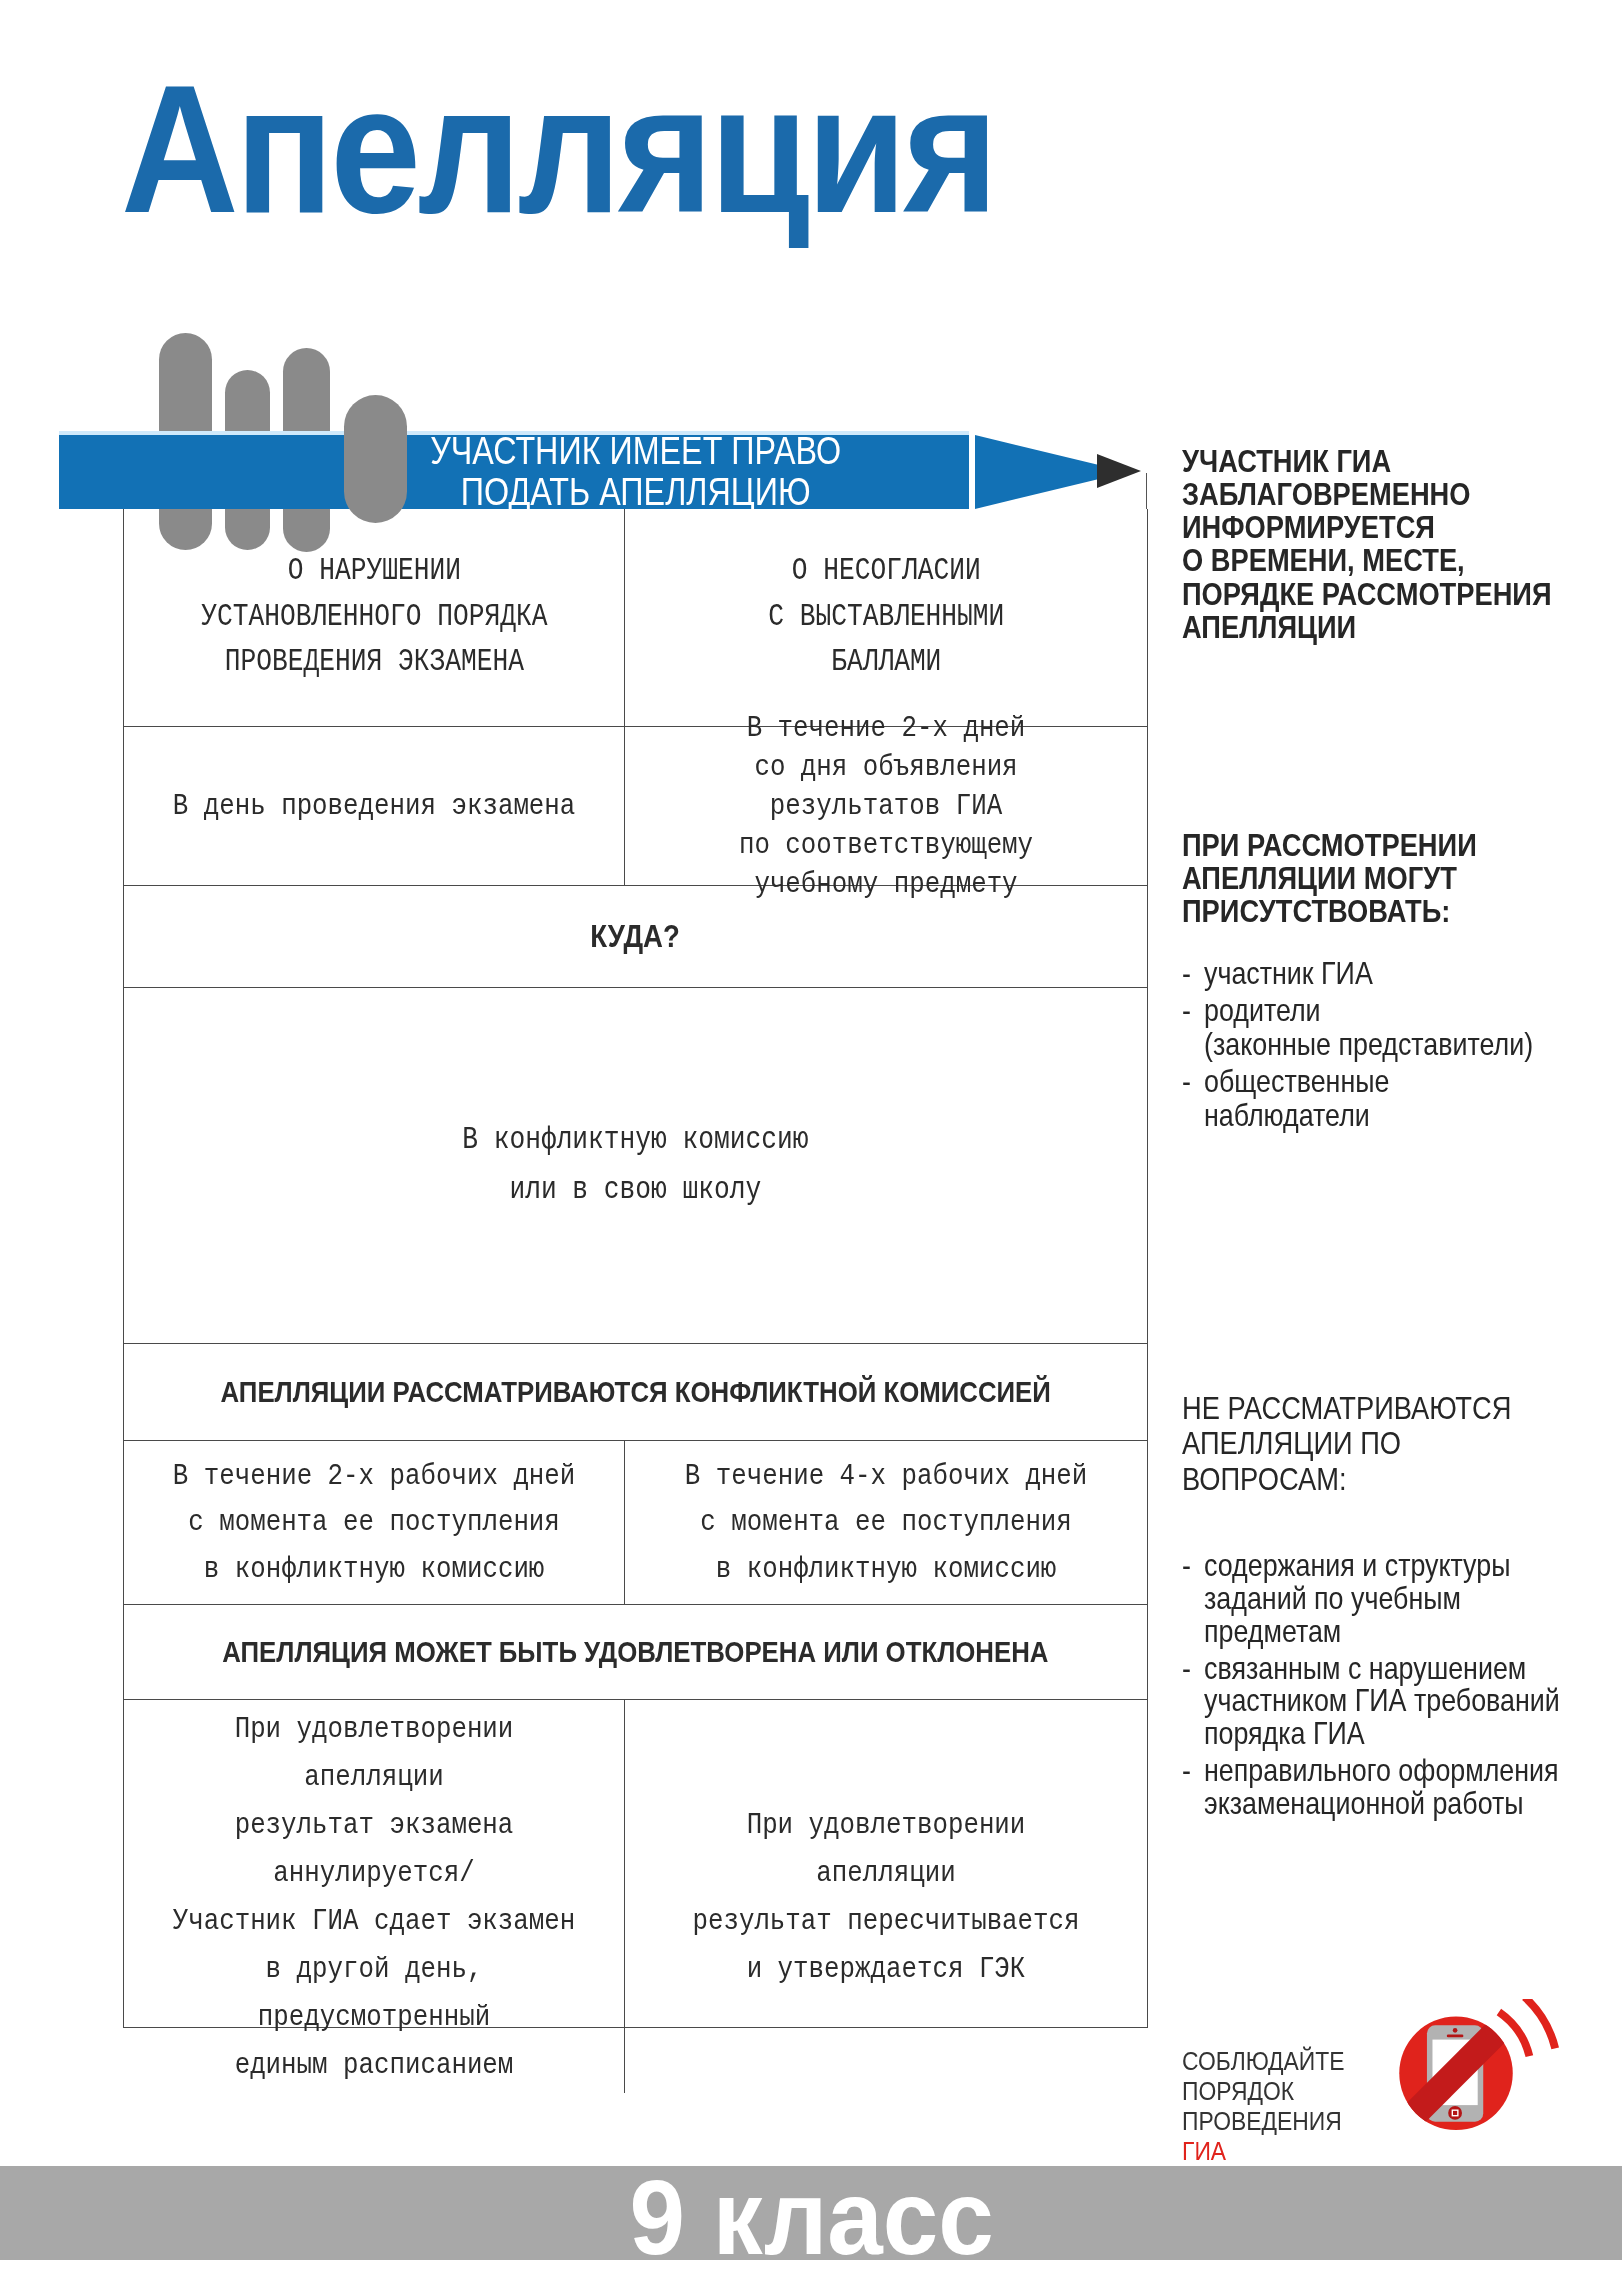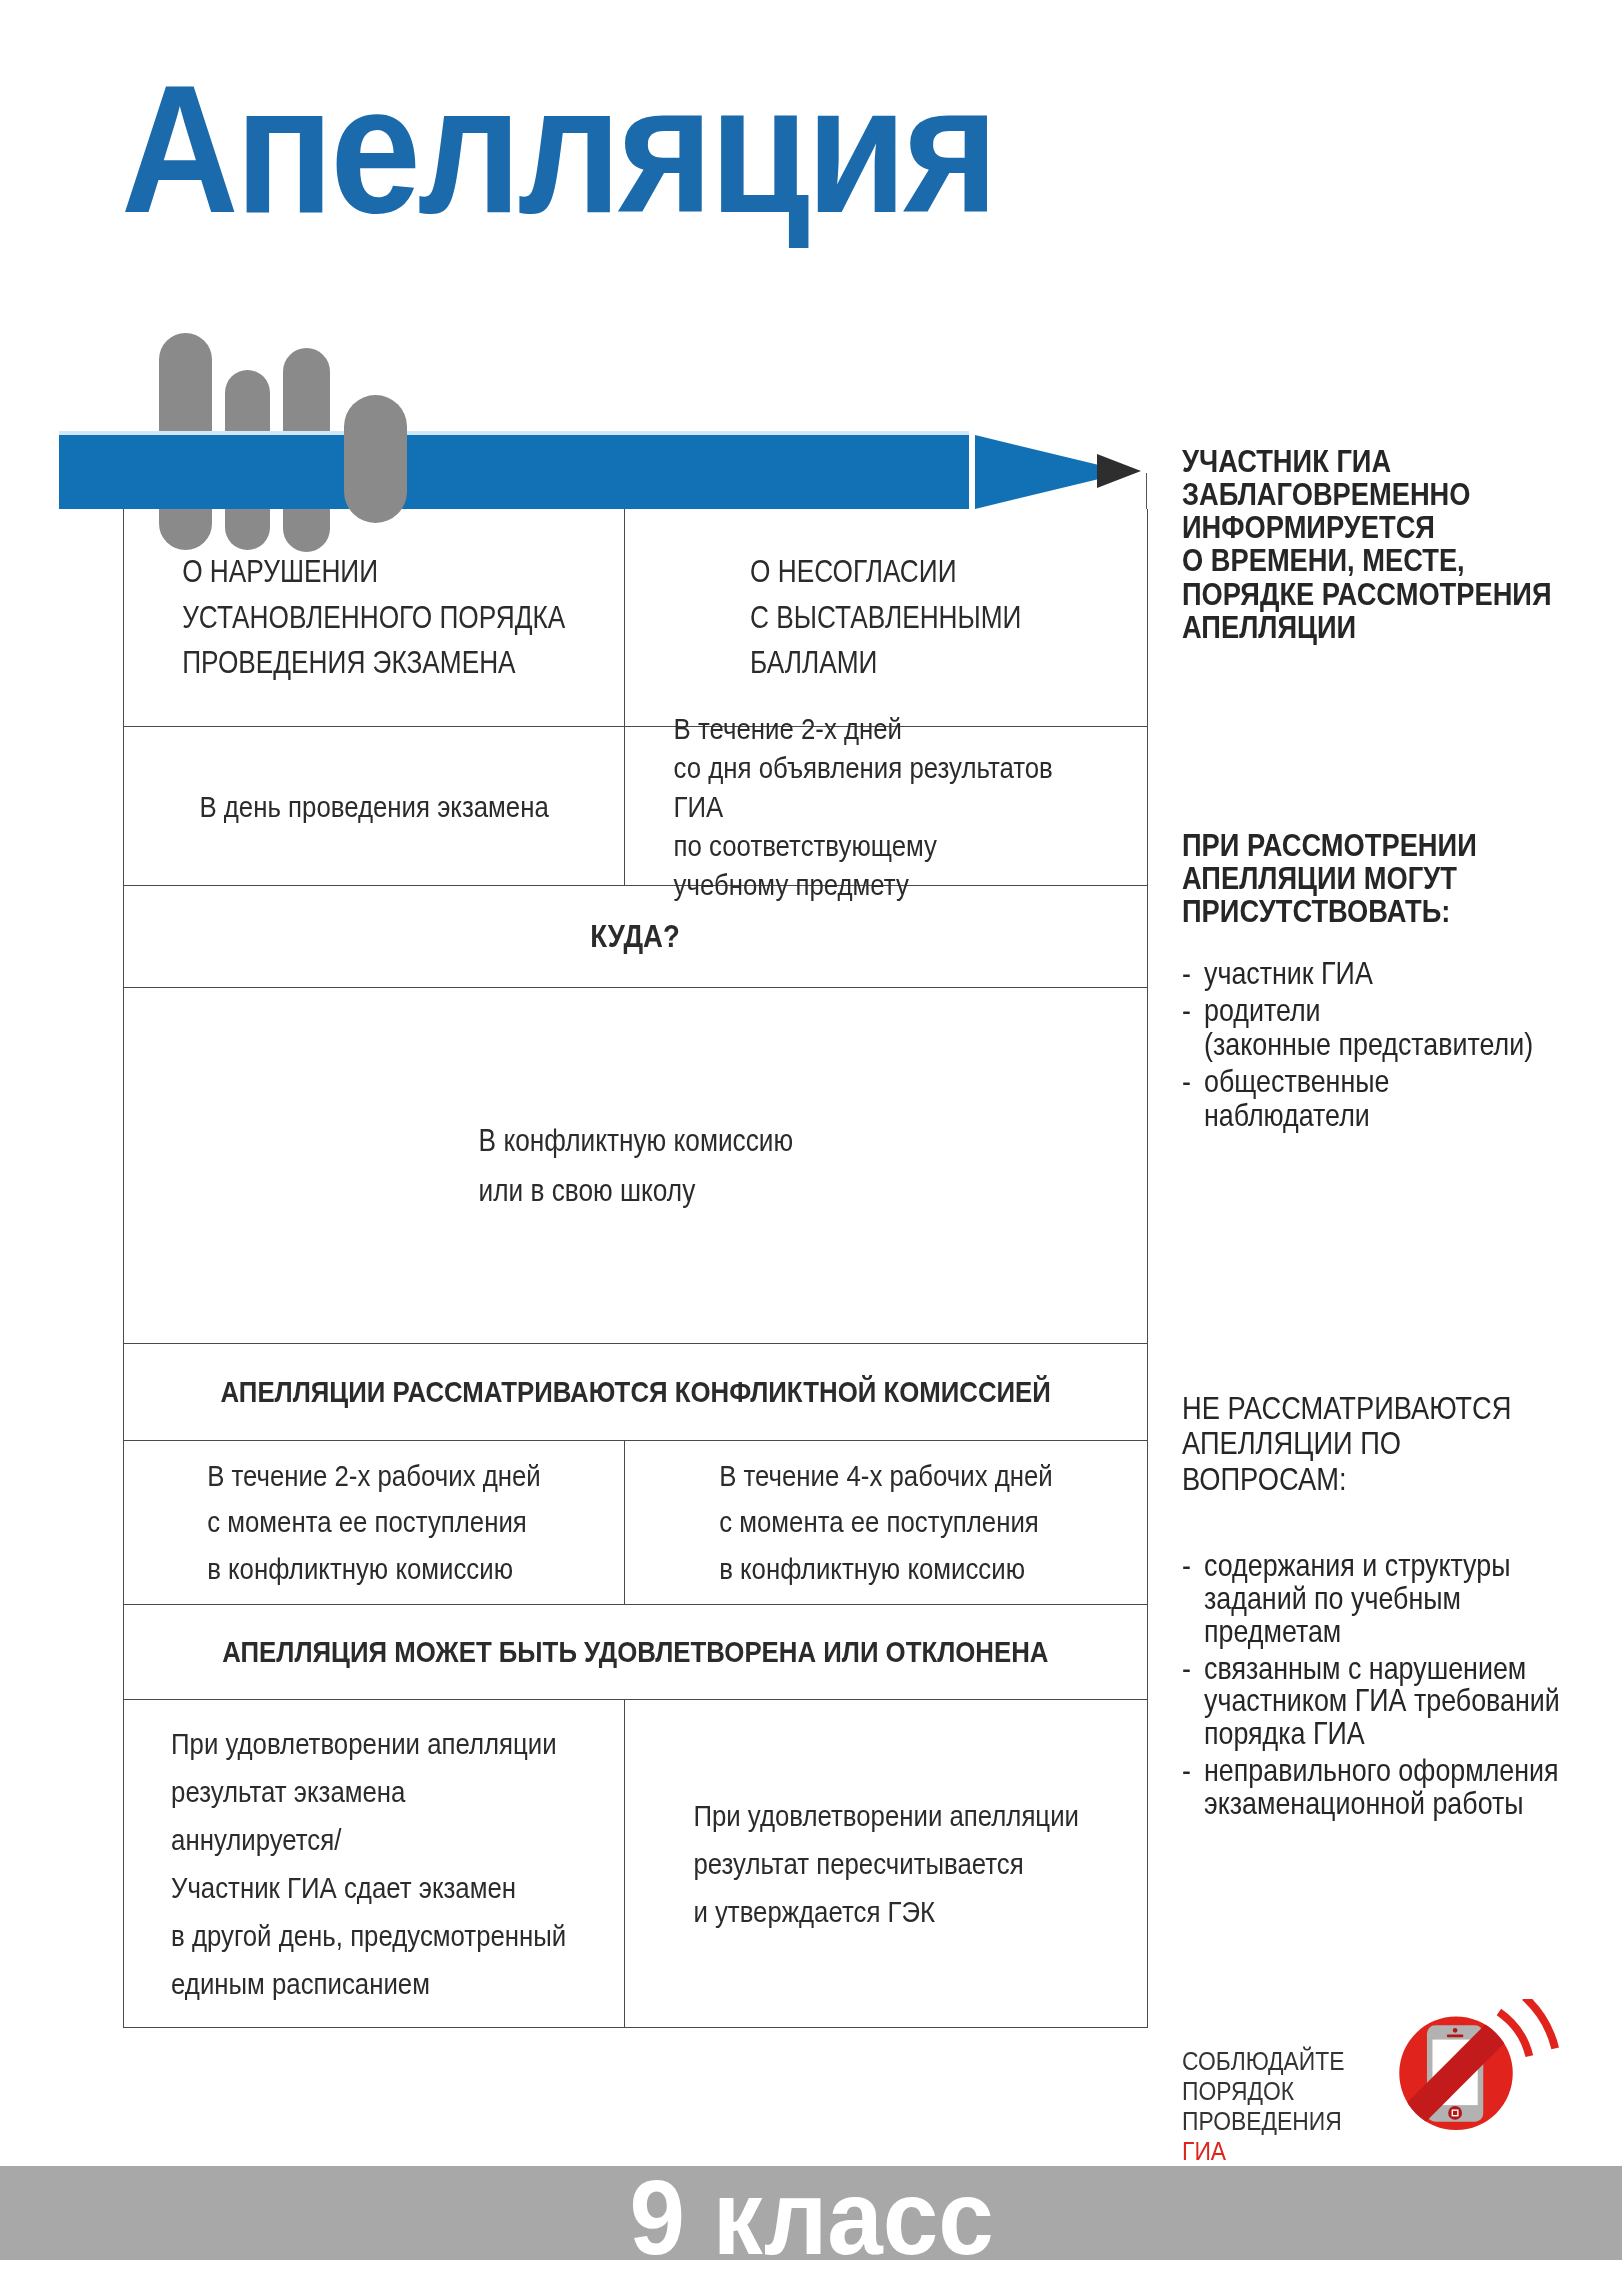--- a/index.html
+++ b/index.html
@@ -52,21 +52,21 @@
                font-size:38px;line-height:1.08;text-align:center;}
   .banner-text .cond{display:inline-block;transform:scaleX(.85);white-space:pre-line;}
 
   
   .table{position:absolute;left:123px;top:509px;width:1025px;height:1519px;z-index:3;
          display:flex;flex-direction:column;background:transparent;
          border-left:1.4px solid var(--border);border-right:1.4px solid var(--border);
          border-bottom:1.4px solid var(--border);color:var(--table-text);}
   .tr{display:flex;flex:0 0 auto;}
   .tr + .tr{border-top:1.4px solid var(--border);}
-  .td{display:flex;align-items:center;justify-content:center;text-align:left;padding:4.6px 14px;}
+  .td{display:flex;align-items:center;justify-content:center;text-align:center;padding:4.6px 14px;font-family:Liberation Mono, monospace;}
   .td.l{flex:0 0 501px;border-right:1.4px solid var(--border);}
   .td.r{flex:1;}
   .th{display:flex;align-items:center;justify-content:center;text-align:center;
       font-weight:bold;font-size:32px;}
   .cond{display:inline-block;transform:scaleX(.86);white-space:pre-line;}
   .r-cats{height:217px;font-size:30.5px;line-height:1.5;}
   .r-when-h{height:93px;}
   .r-when{height:159px;font-size:30px;line-height:1.3;}
   .r-where-h{height:102px;}
   .r-where{height:356px;font-size:30.5px;line-height:1.62;}
@@ -107,20 +107,24 @@
 
 
   <div class="finger f1"></div>
   <div class="finger f2"></div>
   <div class="finger f3"></div>
 
   <div class="tip-drop"></div>
   <div class="banner-body"></div>
   <div class="banner-cone"></div>
   <div class="banner-tip"></div>
+  <div class="banner-text">
+      <span class="cond">УЧАСТНИК ИМЕЕТ ПРАВО
+ПОДАТЬ АПЕЛЛЯЦИЮ</span>
+    </div>
   <div class="finger thumb"></div>
 
   <div class="table">
     <div class="tr r-cats">
       <div class="td l">
           <span class="cond">О НАРУШЕНИИ
 УСТАНОВЛЕННОГО ПОРЯДКА
 ПРОВЕДЕНИЯ ЭКЗАМЕНА</span>
         </div>
       <div class="td r">

